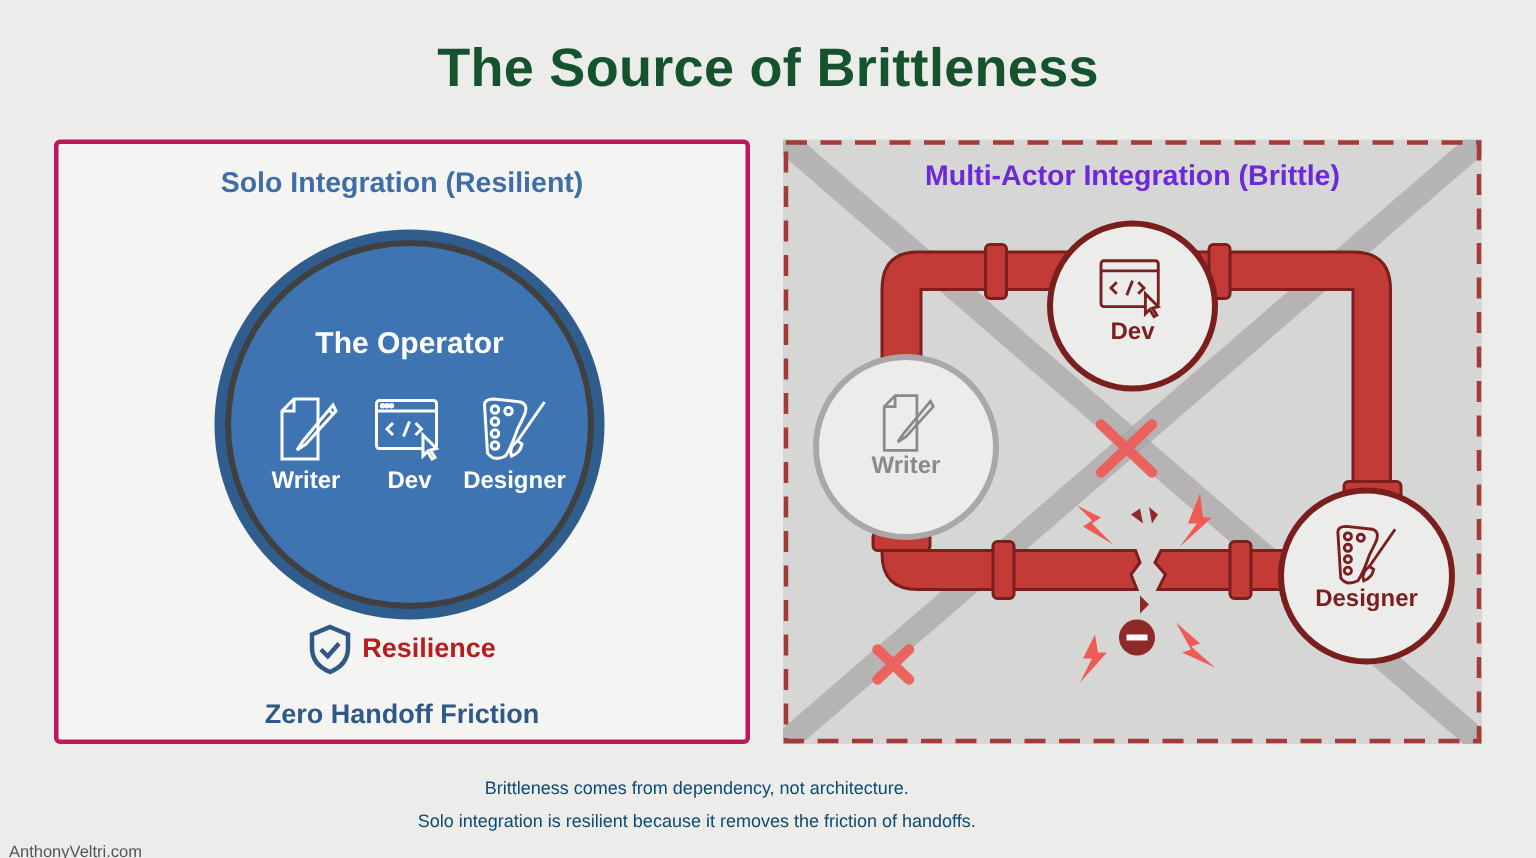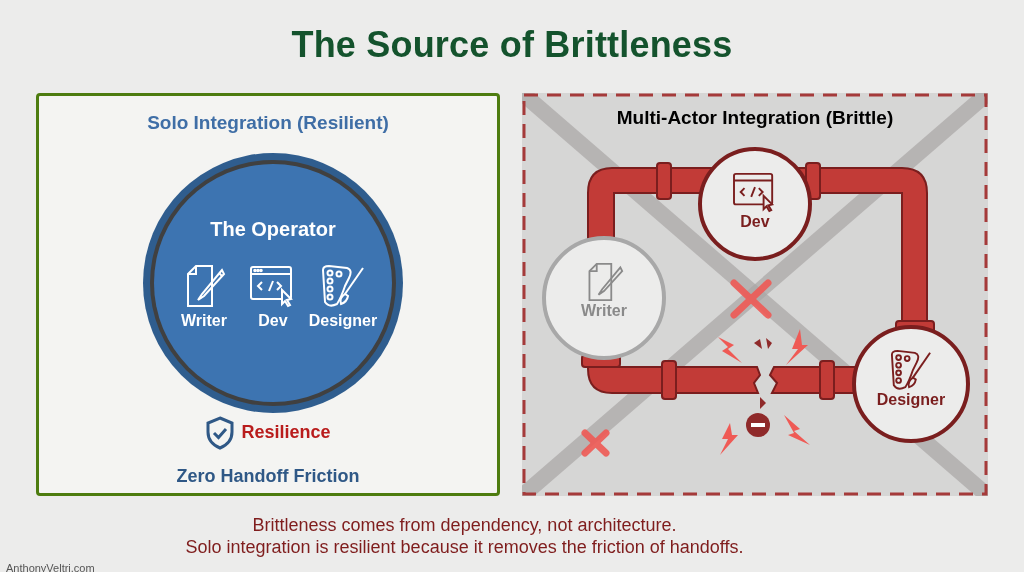--- a/index.html
+++ b/index.html
@@ -10,21 +10,21 @@
     position: relative;
   }
   .title {
     position: absolute; left: 0; top: 24px; width: 1024px;
     text-align: center; font-size: 36px; font-weight: bold; color: #14532d;
     letter-spacing: 0.2px;
   }
   
   .panel-left {
     position: absolute; left: 36px; top: 93px; width: 464px; height: 403px;
-    border: 3px solid #4d7c0f; border-radius: 4px; background: #f4f4f2;
+    border: 3px solid #be185d; border-radius: 4px; background: #f4f4f2;
     box-sizing: border-box;
   }
   .panel-left .ptitle {
     position: absolute; left: 0; width: 100%; top: 16px; text-align: center;
     font-size: 19px; font-weight: bold; color: #3f6ea6;
   }
   .op-ring {
     position: absolute; left: 104px; top: 57px; width: 260px; height: 260px;
     border-radius: 50%; background: #2f5d8e;
   }
@@ -55,32 +55,32 @@
   
   .panel-right {
     position: absolute; left: 522px; top: 93px; width: 466px; height: 403px;
     background: #d6d6d5; box-sizing: border-box; overflow: hidden;
   }
   .panel-right .dash {
     position: absolute; left: 0; top: 0; width: 100%; height: 100%;
   }
   .panel-right .ptitle {
     position: absolute; left: 0; width: 100%; top: 14px; text-align: center;
-    font-size: 19px; font-weight: bold; color: #000000;
+    font-size: 19px; font-weight: bold; color: #6d28d9;
   }
   .casc {
     position: absolute; left: 0; width: 100%; top: 368px; text-align: center;
     color: #8f2a2a; font-size: 18px; font-weight: bold;
   }
   .node { position: absolute; border-radius: 50%; background: #ececeb; box-sizing: border-box; text-align: center; }
   .node .lbl { font-size: 16px; font-weight: bold; }
   .node svg { display: block; margin: 0 auto; }
   .foot {
     position: absolute; left: 0; width: 929px; top: 514px; text-align: center;
-    color: #7f1d1d; font-size: 18px; line-height: 22px;
+    color: #0c4a6e; font-size: 12px; line-height: 22px;
   }
   .brand {
     position: absolute; left: 6px; top: 562px; font-size: 11px; color: #555;
   }
 </style>
 </head>
 <body>
 
 <div class="title">The Source of Brittleness</div>
 

